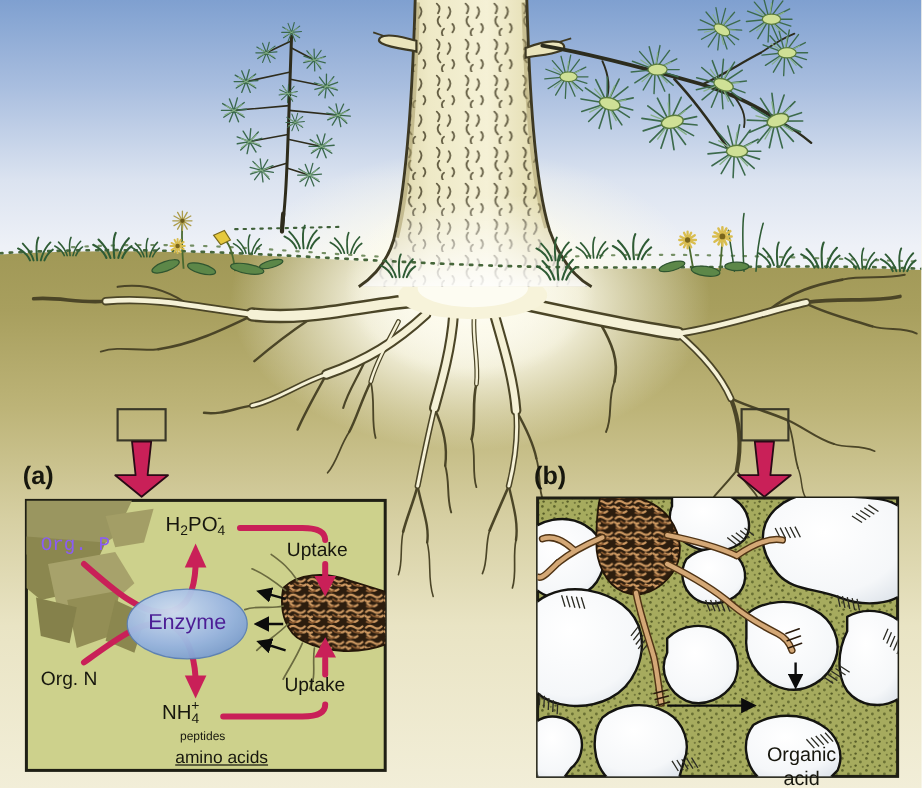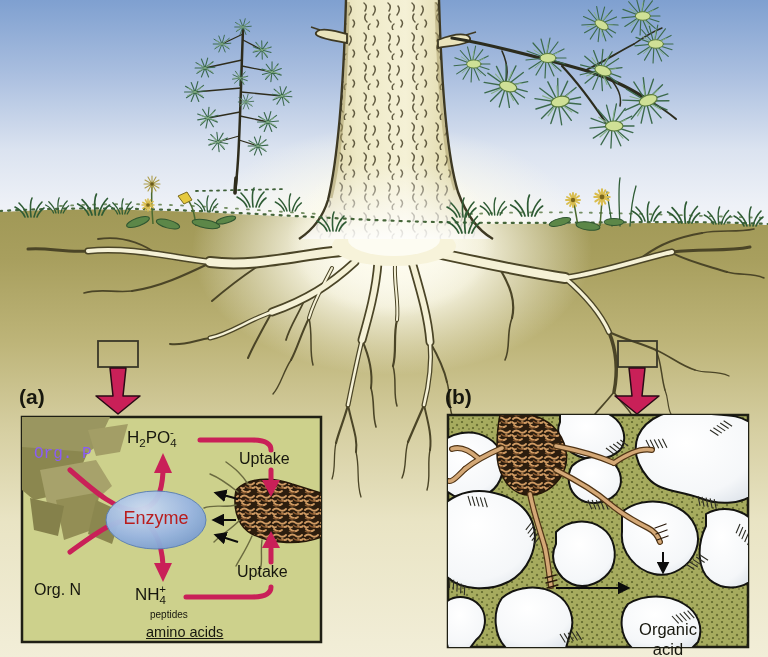--- a/index.html
+++ b/index.html
@@ -388,25 +388,25 @@
         <path d="M556,588 L628,588" marker-end="url(#mArr)"></path>
         <path d="M663,552 L663,572" marker-end="url(#mArr)"></path>
       </g>
     </g>
   </g>
 </svg>
 
 <span class="lbl tag" style="left:19px;top:385px;">(a)</span>
 <span class="lbl tag" style="left:445px;top:385px;">(b)</span>
 
-<span class="lbl chem" style="left:127px;top:426px;"><span>H</span><sub>2</sub><span>PO</span><sub>4</sub><span class="stk">-</span></span>
+<span class="lbl chem" style="left:138px;top:426px;"><span>H</span><sub>2</sub><span>PO</span><sub>4</sub><span class="stk">-</span></span>
 
 <span class="lbl white" style="left:34px;top:446px;font-size:16px;">Org. P</span>
-<span class="lbl ctr" style="left:106px;top:509px;width:100px;font-size:18px;color:#b91c1c;">Enzyme</span>
-<span class="lbl" style="left:34px;top:558px;font-size:16px;margin-top:23px;">Org. N</span>
+<span class="lbl ctr" style="left:106px;top:509px;width:100px;font-size:18px;color:#4c1d95;">Enzyme</span>
+<span class="lbl" style="left:34px;top:558px;font-size:16px;">Org. N</span>
 
 <span class="lbl chem" style="left:135px;top:583px;text-align:center;"><span>NH</span><sub>4</sub><span class="stk">+</span></span>
 
 <span class="lbl" style="left:150px;top:609px;font-size:10px;">peptides</span>
 <span class="lbl" style="left:146px;top:625px;font-size:14.5px;text-decoration:underline;">amino acids</span>
 
 <span class="lbl" style="left:239px;top:450px;font-size:16px;">Uptake</span>
 <span class="lbl" style="left:237px;top:563px;font-size:16px;">Uptake</span>
 
 <div class="lbl ctr" style="left:616px;top:577px;width:104px;font-size:16.5px;line-height:20px;margin-top:42px;">

